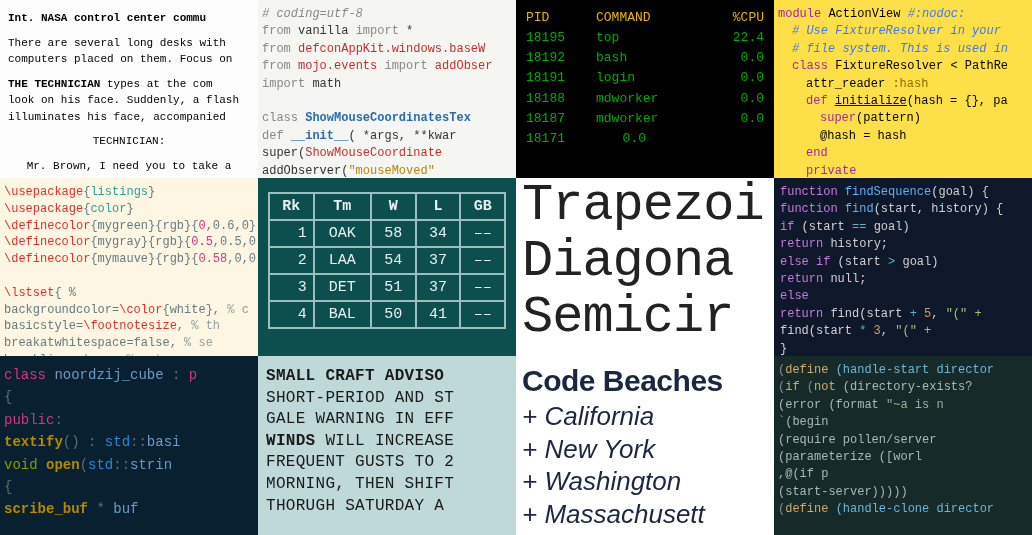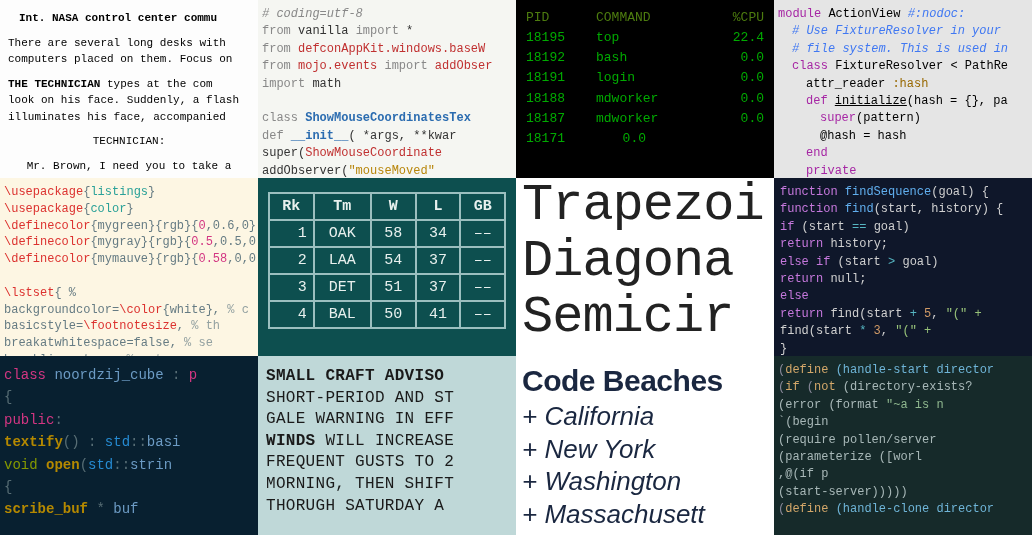--- a/index.html
+++ b/index.html
@@ -2,41 +2,41 @@
 <html><head>
 <meta charset="utf-8">
 <style>
 * { margin: 0; padding: 0; box-sizing: border-box; }
 body { width: 1032px; height: 535px; font-family: monospace; overflow: hidden; }
 .grid { display: grid; grid-template-columns: 258px 258px 258px 258px; grid-template-rows: 178px 178px 179px; width: 1032px; height: 535px; }
 .cell { overflow: hidden; position: relative; }
 
 
 .c1 { background: #fdfdfd; padding: 10px 8px; font-family: 'Courier New', monospace; font-size: 11px; color: #000; line-height: 1.5; }
-.c1 .heading { font-weight: bold; margin-left: 11px; }
+.c1 .heading { font-weight: bold; }
 .c1 .tech { font-weight: bold; }
 .c1 .speaker { text-align: center; margin-top: 4px; }
 .c1 p { margin-bottom: 8px; }
 
 .c2 { background: #f5f6f2; padding: 6px 4px; font-family: 'Courier New', monospace; font-size: 12px; line-height: 1.45; white-space: nowrap; color: #333; }
 .c2 .kw { color: #888; }
 .c2 .cls { color: #2b6cb0; font-weight: bold; }
 .c2 .fn { color: #2b6cb0; font-weight: bold; }
 .c2 .red { color: #c03030; }
 .c2 .str { color: #b8860b; }
 .c2 .comment { color: #888; font-style: italic; }
 
 .c3 { background: #000; padding: 8px 10px; font-family: 'Courier New', monospace; font-size: 13px; line-height: 1.55; color: #0a0; }
-.c3 .hdr { color: #4d7c0f; }
+.c3 .hdr { color: #eab308; }
 .c3 .row { display: flex; }
 .c3 .pid { width: 70px; }
 .c3 .cmd { flex: 1; }
 .c3 .cpu { width: 50px; text-align: right; }
 
-.c4 { background: #e5e5e5; padding: 6px 4px; font-family: 'Courier New', monospace; font-size: 12px; line-height: 1.45; white-space: nowrap; }
+.c4 { background: #fde047; padding: 6px 4px; font-family: 'Courier New', monospace; font-size: 12px; line-height: 1.45; white-space: nowrap; }
 .c4 .kw { color: #a626a4; }
 .c4 .com { color: #4078f2; font-style: italic; }
 .c4 .sym { color: #986801; }
 .c4 .def { text-decoration: underline; }
 
 
 .c5 { background: #fdf6e3; padding: 6px 4px; font-family: 'Courier New', monospace; font-size: 12px; line-height: 1.4; white-space: nowrap; color: #657b83; }
 .c5 .red { color: #dc322f; }
 .c5 .pink { color: #d33682; }
 .c5 .grey { color: #93a1a1; }

